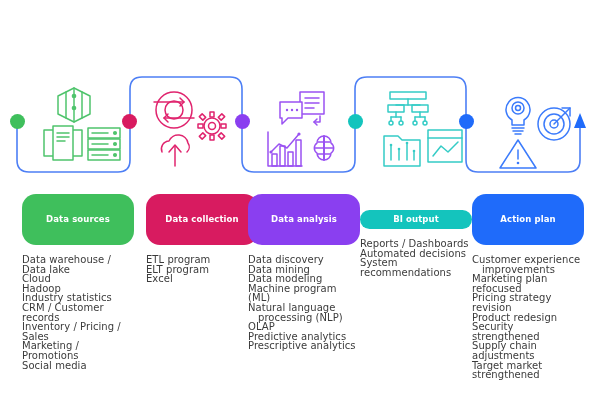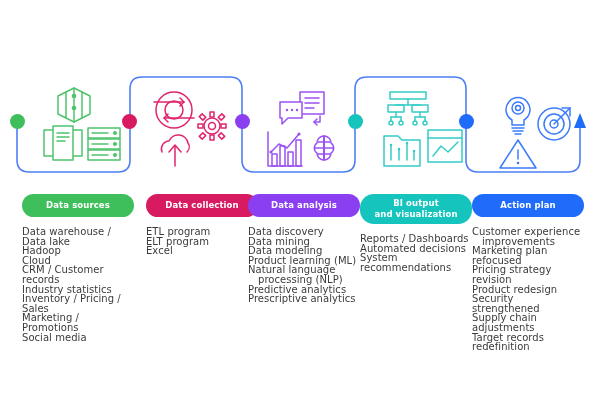--- a/index.html
+++ b/index.html
@@ -24,21 +24,21 @@
 
   
   .column{position:absolute;top:194px;width:112px;}
   .pill{
     border-radius:14px;
     color:#ffffff;
     font-size:8.5px;
     font-weight:bold;
     text-align:center;
     line-height:11px;
-    padding:6px 4px;
+    padding:20px 4px;
     letter-spacing:.1px;
     box-sizing:border-box;
   }
   .pill.two-line{padding:4px 4px;}
   .item-list{
     margin:0;padding:0;list-style:none;
     margin-top:10px;
     color:#3b3b3b;
     font-size:10px;
     line-height:9.6px;
@@ -255,24 +255,24 @@
       </g>
     </svg>
   </div>
 
   <div class="column" style="left:22px;">
     <div class="pill" style="background:#3fbf5c;">
       <div>Data sources</div>
     </div>
     <ul class="item-list">
       <li>Data warehouse / Data lake</li>
+      <li>Cloud</li>
       <li>Hadoop</li>
-      <li>Cloud</li>
+      <li>Industry statistics</li>
       <li>CRM / Customer records</li>
-      <li>Industry statistics</li>
       <li>Inventory / Pricing / Sales</li>
       <li>Marketing / Promotions</li>
       <li>Social media</li>
     </ul>
   </div>
 
   <div class="column" style="left:146px;">
     <div class="pill" style="background:#d81b60;">
       <div>Data collection</div>
     </div>
@@ -284,49 +284,49 @@
   </div>
 
   <div class="column" style="left:248px;">
     <div class="pill" style="background:#8a3ff0;">
       <div>Data analysis</div>
     </div>
     <ul class="item-list">
       <li>Data discovery</li>
       <li>Data mining</li>
       <li>Data modeling</li>
-      <li>Product learning (ML)</li>
+      <li>Machine program (ML)</li>
       <li>Natural language</li>
       <li class="cont">processing (NLP)</li>
+      <li>OLAP</li>
       <li>Predictive analytics</li>
       <li>Prescriptive analytics</li>
     </ul>
   </div>
 
-  <div class="column" style="left:360px;">
+  <div class="column" style="left:360px;margin-top:16px;">
     <div class="pill two-line" style="background:#14c4bd;">
       <div>BI output</div>
-      <div>and visualization</div>
     </div>
     <ul class="item-list">
       <li>Reports / Dashboards</li>
       <li>Automated decisions</li>
       <li>System recommendations</li>
     </ul>
   </div>
 
   <div class="column" style="left:472px;">
     <div class="pill" style="background:#1f6bfa;">
       <div>Action plan</div>
     </div>
     <ul class="item-list">
       <li>Customer experience</li>
       <li class="cont">improvements</li>
       <li>Marketing plan refocused</li>
       <li>Pricing strategy revision</li>
       <li>Product redesign</li>
       <li>Security strengthened</li>
       <li>Supply chain adjustments</li>
-      <li>Target records redefinition</li>
+      <li>Target market strengthened</li>
     </ul>
   </div>
 
 </div>
 
 </body></html>

